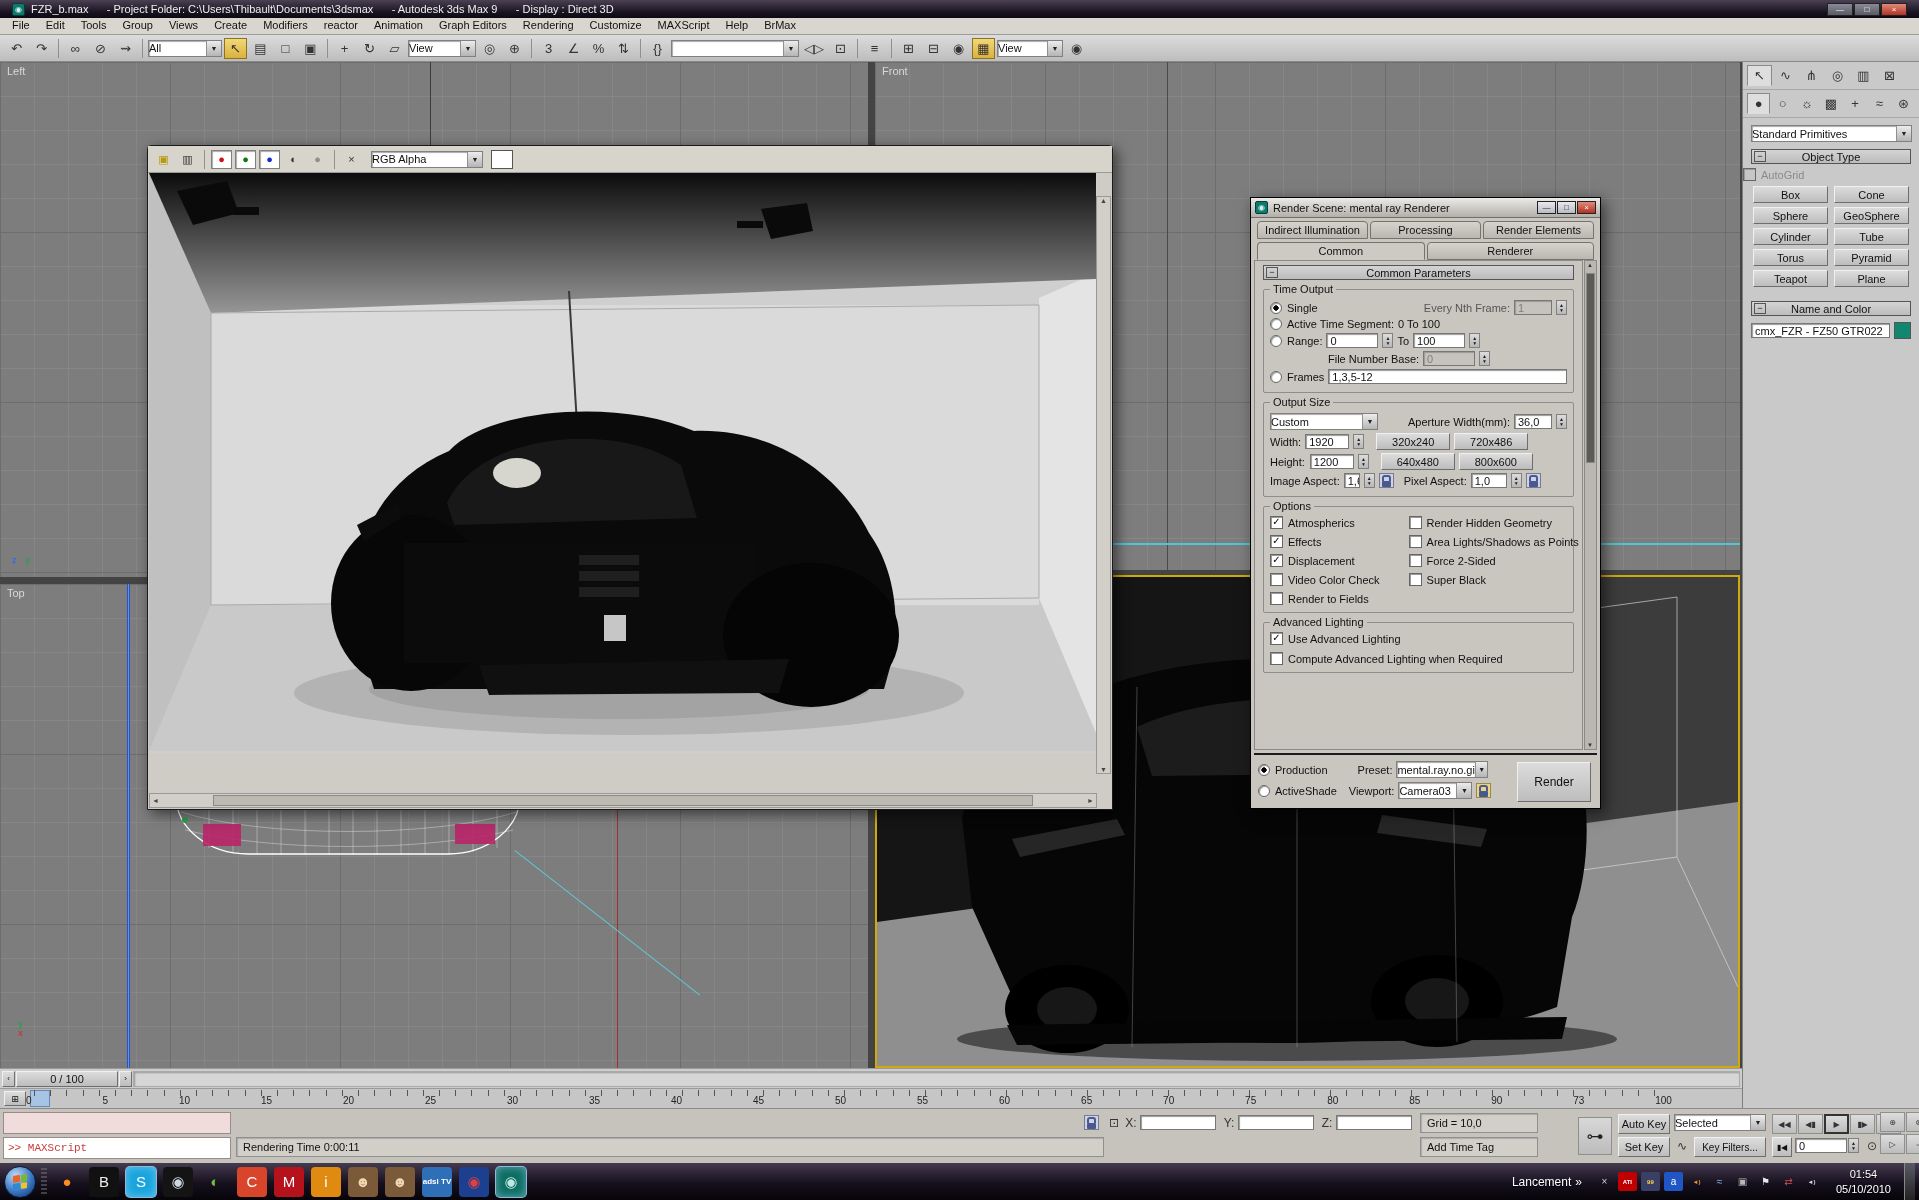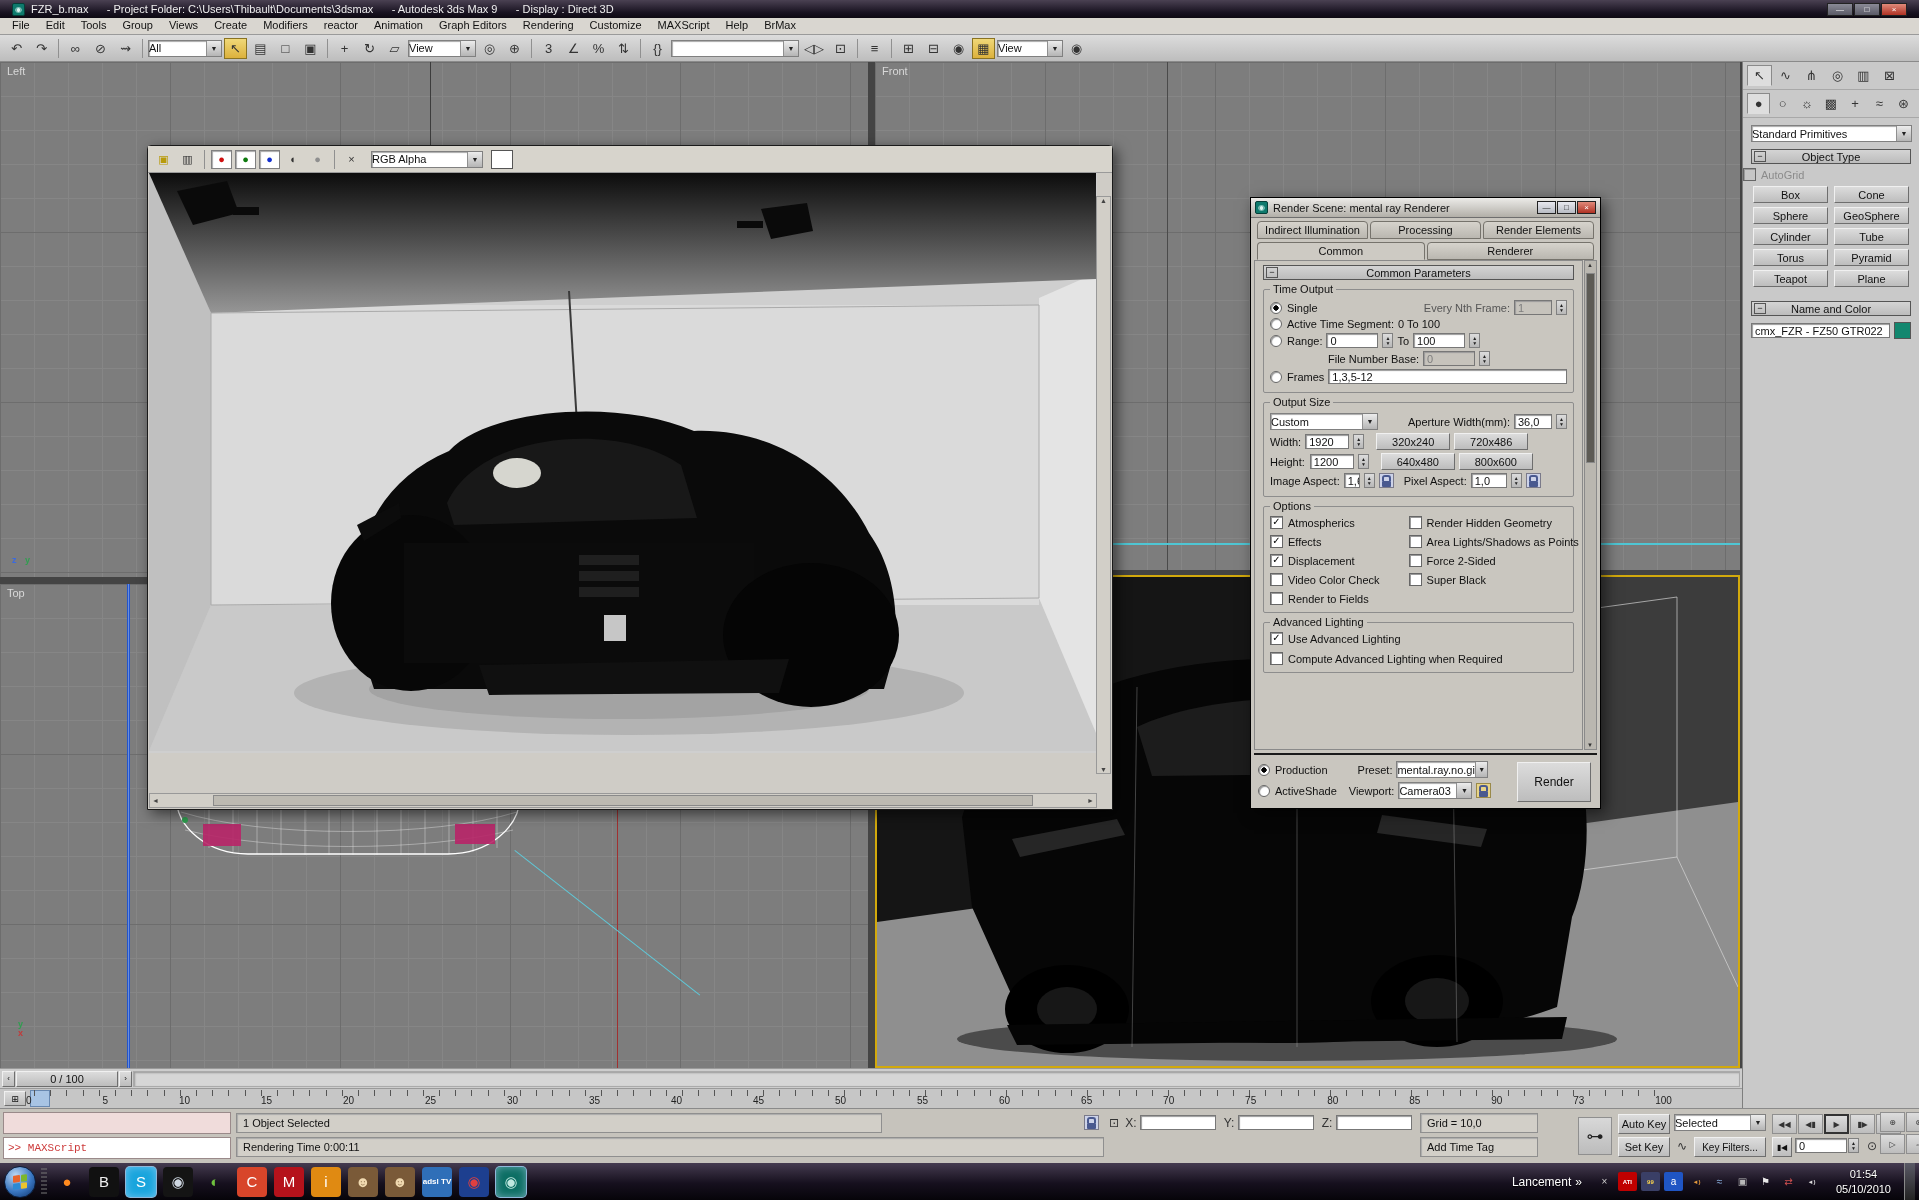--- a/index.html
+++ b/index.html
@@ -680,23 +680,20 @@
       <span class="tick">73</span>
       <span class="tick">100</span>
     </div>
 </div>
 
 <div class="abs statusbar">
   <div class="ms-top"></div>
   <div class="ms-bot">
     <span>&gt;&gt; MAXScript</span>
   </div>
-  <div class="panelbox" style="left:236px;top:4px;width:646px">
-    <span>1 Object Selected</span>
-  </div>
   <div class="panelbox" style="left:236px;top:28px;width:868px">
     <span>Rendering Time 0:00:11</span>
   </div>
   <span class="lockbtn" style="position:absolute;left:1084px;top:6px"></span>
   <span class="sico" style="left:1104px;top:4px">⊡</span>
   <span class="sico" style="left:1124px;top:4px;width:14px">X:</span>
   <span class="fld" style="position:absolute;left:1140px;top:6px;width:76px"></span>
   <span class="sico" style="left:1222px;top:4px;width:14px">Y:</span>
   <span class="fld" style="position:absolute;left:1238px;top:6px;width:76px"></span>
   <span class="sico" style="left:1320px;top:4px;width:14px">Z:</span>

